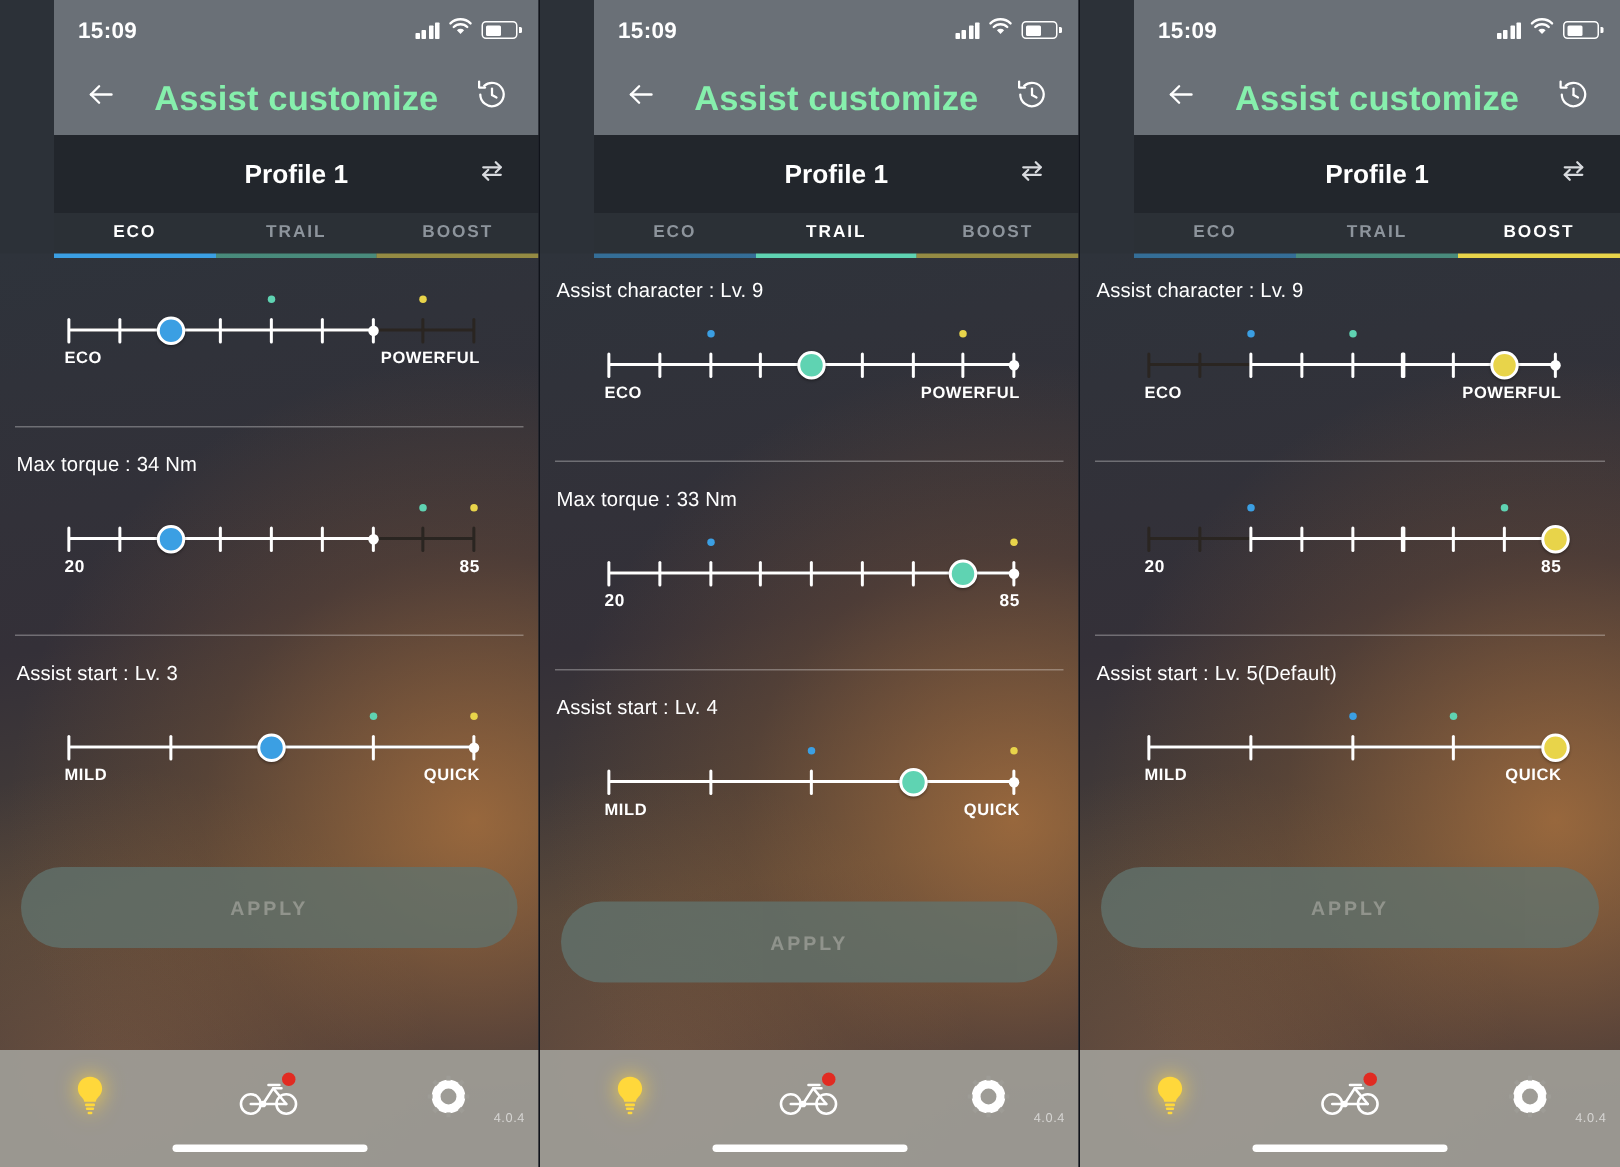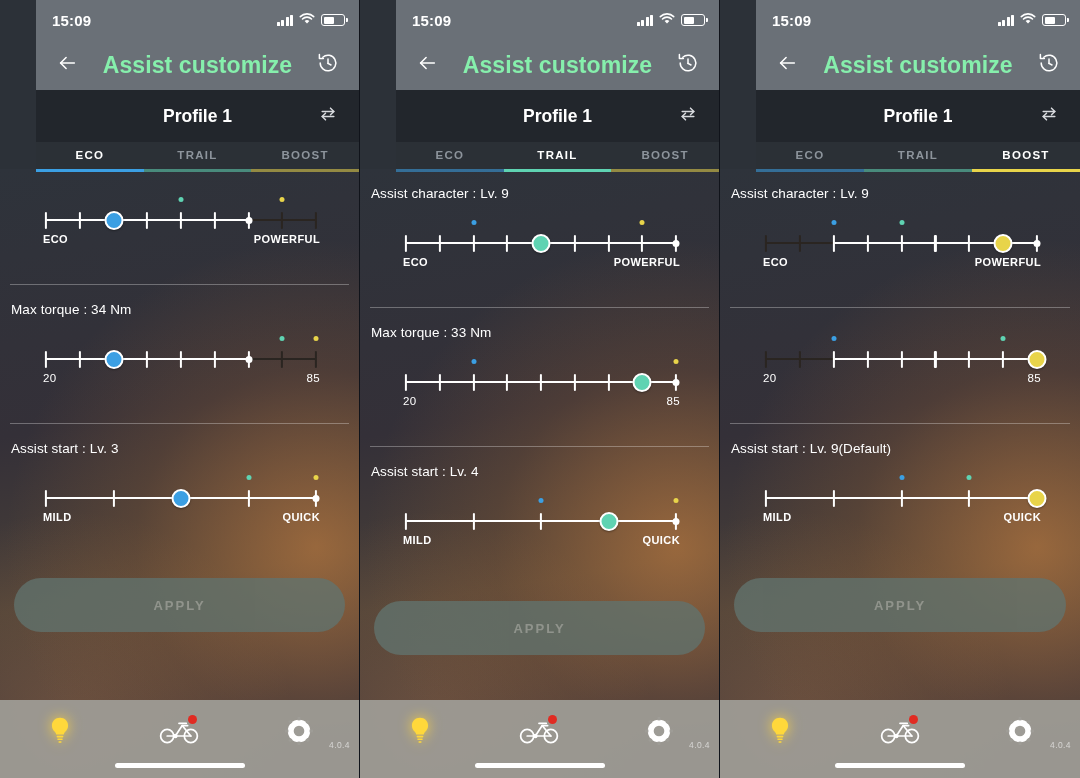--- a/index.html
+++ b/index.html
@@ -135,21 +135,21 @@
     border: 2.2px solid #ffffff; cursor: pointer;
     box-shadow: 0 1px 2px rgba(0,0,0,0.35);
   }
   .ends { position: relative; height: 18px; }
   .end-label {
     position: absolute; top: 1px; color: #fff;
     font-size: 11px; font-weight: 700; letter-spacing: .4px;
   }
   .end-label.min { left: -3px; }
   .end-label.max { right: -4px; }
-  .end-label.num { font-weight: 400; font-size: 11.5px; }
+  .end-label.num { font-weight: 700; font-size: 11.5px; }
 
   
   .apply-wrap { padding: 36px 14px 0; }
   .apply-btn {
     height: 54px; border-radius: 27px;
     background: #61736e; opacity: .78;
     display: flex; align-items: center; justify-content: center;
     color: rgba(235,240,238,0.42);
     font-size: 13px; font-weight: 700; letter-spacing: 2px;
     cursor: default; border: none; width: 100%;
@@ -666,21 +666,21 @@
                 <span class="tick" style="left:87.5%"></span>
                 <span class="handle" style="left:100%;background:#e8d44a"></span>
               </div>
               <div class="ends">
                 <span class="end-label min num">20</span>
                 <span class="end-label max num">85</span>
               </div>
             </div>
           </div>
           <div class="section">
-            <div class="sec-label">Assist start : Lv. 9(Default)</div>
+            <div class="sec-label">Assist start : Lv. 5(Default)</div>
             <div class="slider">
               <div class="dots-row">
                 <span class="dot" style="left:50%;background:#3b9fe3"></span>
                 <span class="dot" style="left:75%;background:#5fd3b2"></span>
               </div>
               <div class="track-wrap">
                 <span class="track-base"></span>
                 <span class="track-active" style="left:0%;width:100%"></span>
                 <span class="tick" style="left:0%"></span>
                 <span class="tick" style="left:25%"></span>

